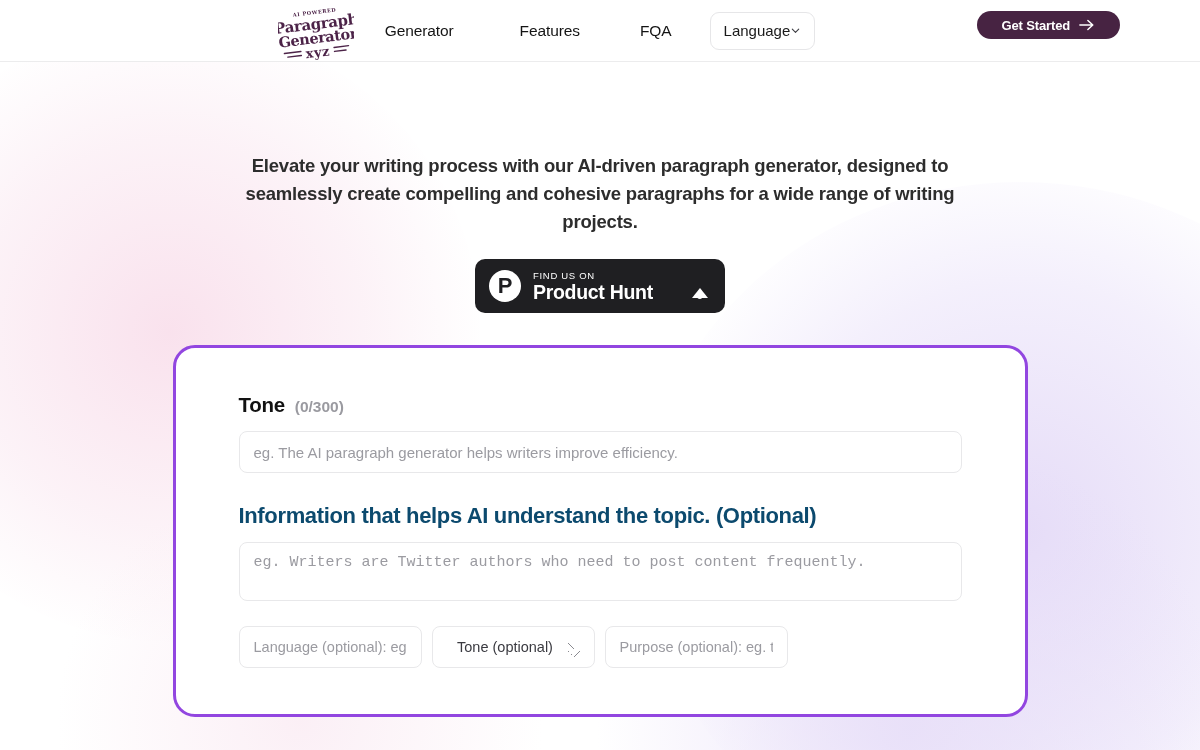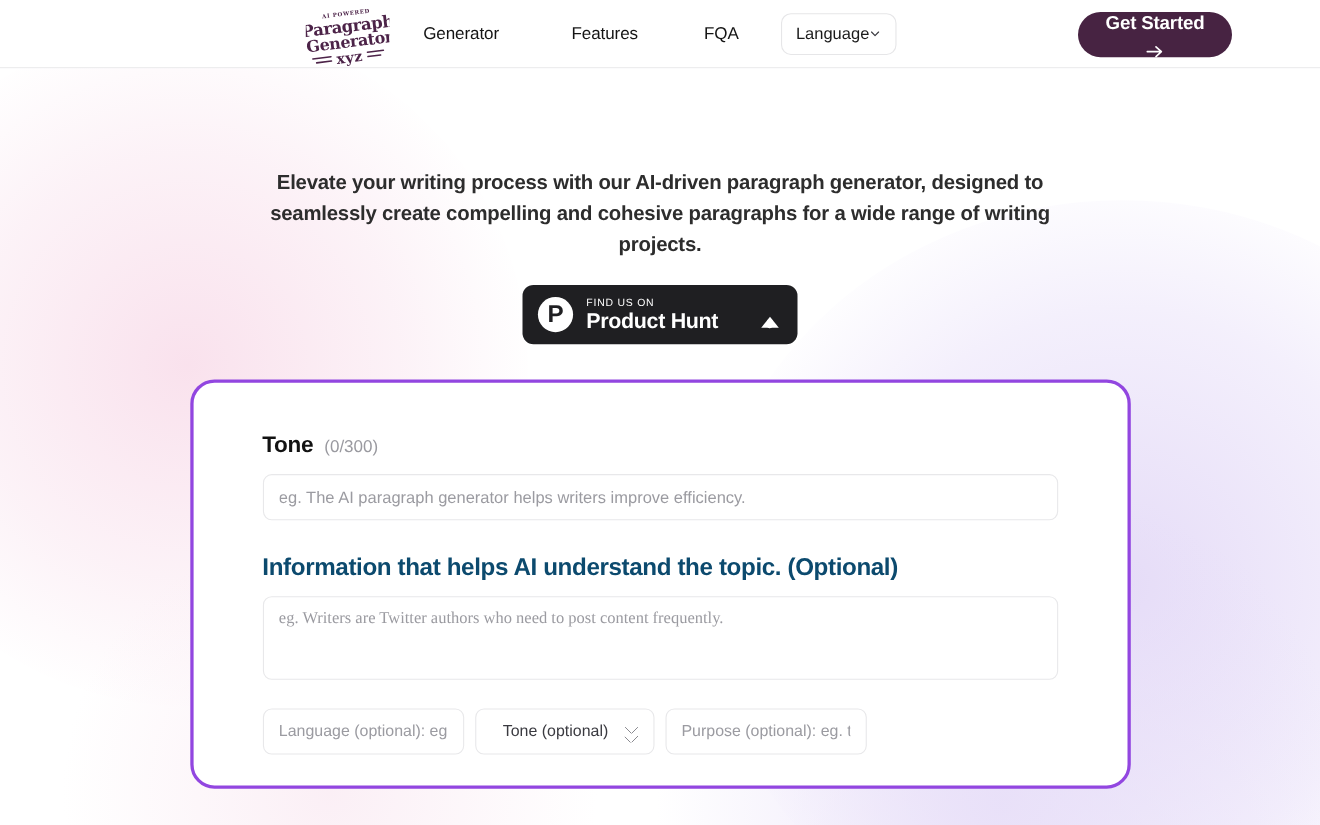--- a/index.html
+++ b/index.html
@@ -123,35 +123,34 @@
     width: 11px;
     height: 11px;
     display: inline-block;
     flex: none;
   }
 
   .cta {
     position: absolute;
     right: 80px;
     top: 11px;
-    height: 41px;
+    height: 28px;
     padding: 0 25px;
     border: none;
     border-radius: 999px;
     background: #472342;
     color: #ffffff;
     font-family: "Liberation Sans", sans-serif;
-    font-size: 17px;
+    font-size: 13px;
     font-weight: 600;
     letter-spacing: -0.15px;
     display: inline-flex;
     align-items: center;
     gap: 9px;
     cursor: pointer;
-    flex-direction: column;
   }
   .arrow {
     width: 16px;
     height: 14px;
     flex: none;
   }
 
   
   .main {
     position: relative;
@@ -255,21 +254,21 @@
     gap: 10px;
   }
   .label-strong {
     font-size: 20.5px;
     font-weight: 700;
     color: #121212;
     letter-spacing: -0.3px;
   }
   .label-count {
     font-size: 15.5px;
-    font-weight: 400;
+    font-weight: 700;
     color: #9a9aa0;
   }
 
   .topic-input {
     margin-top: 14px;
     width: 100%;
     height: 42px;
     border: 1px solid #e8e8ea;
     border-radius: 8px;
     background: #ffffff;
@@ -285,26 +284,26 @@
     margin-top: 30px;
     font-size: 22px;
     font-weight: 700;
     color: #0c4a6e;
     letter-spacing: -0.35px;
   }
 
   .info-textarea {
     margin-top: 13px;
     width: 100%;
-    height: 76px;
+    height: 59px;
     border: 1px solid #e8e8ea;
     border-radius: 8px;
     background: #ffffff;
     padding: 11px 14px;
-    font-family: Liberation Serif, serif;
+    font-family: Liberation Mono, monospace;
     font-size: 15px;
     color: #1a1a1a;
     resize: none;
     outline: none;
   }
   .info-textarea::placeholder { color: #9b9ba1; }
 
   .options-row {
     margin-top: 21px;
     display: flex;

